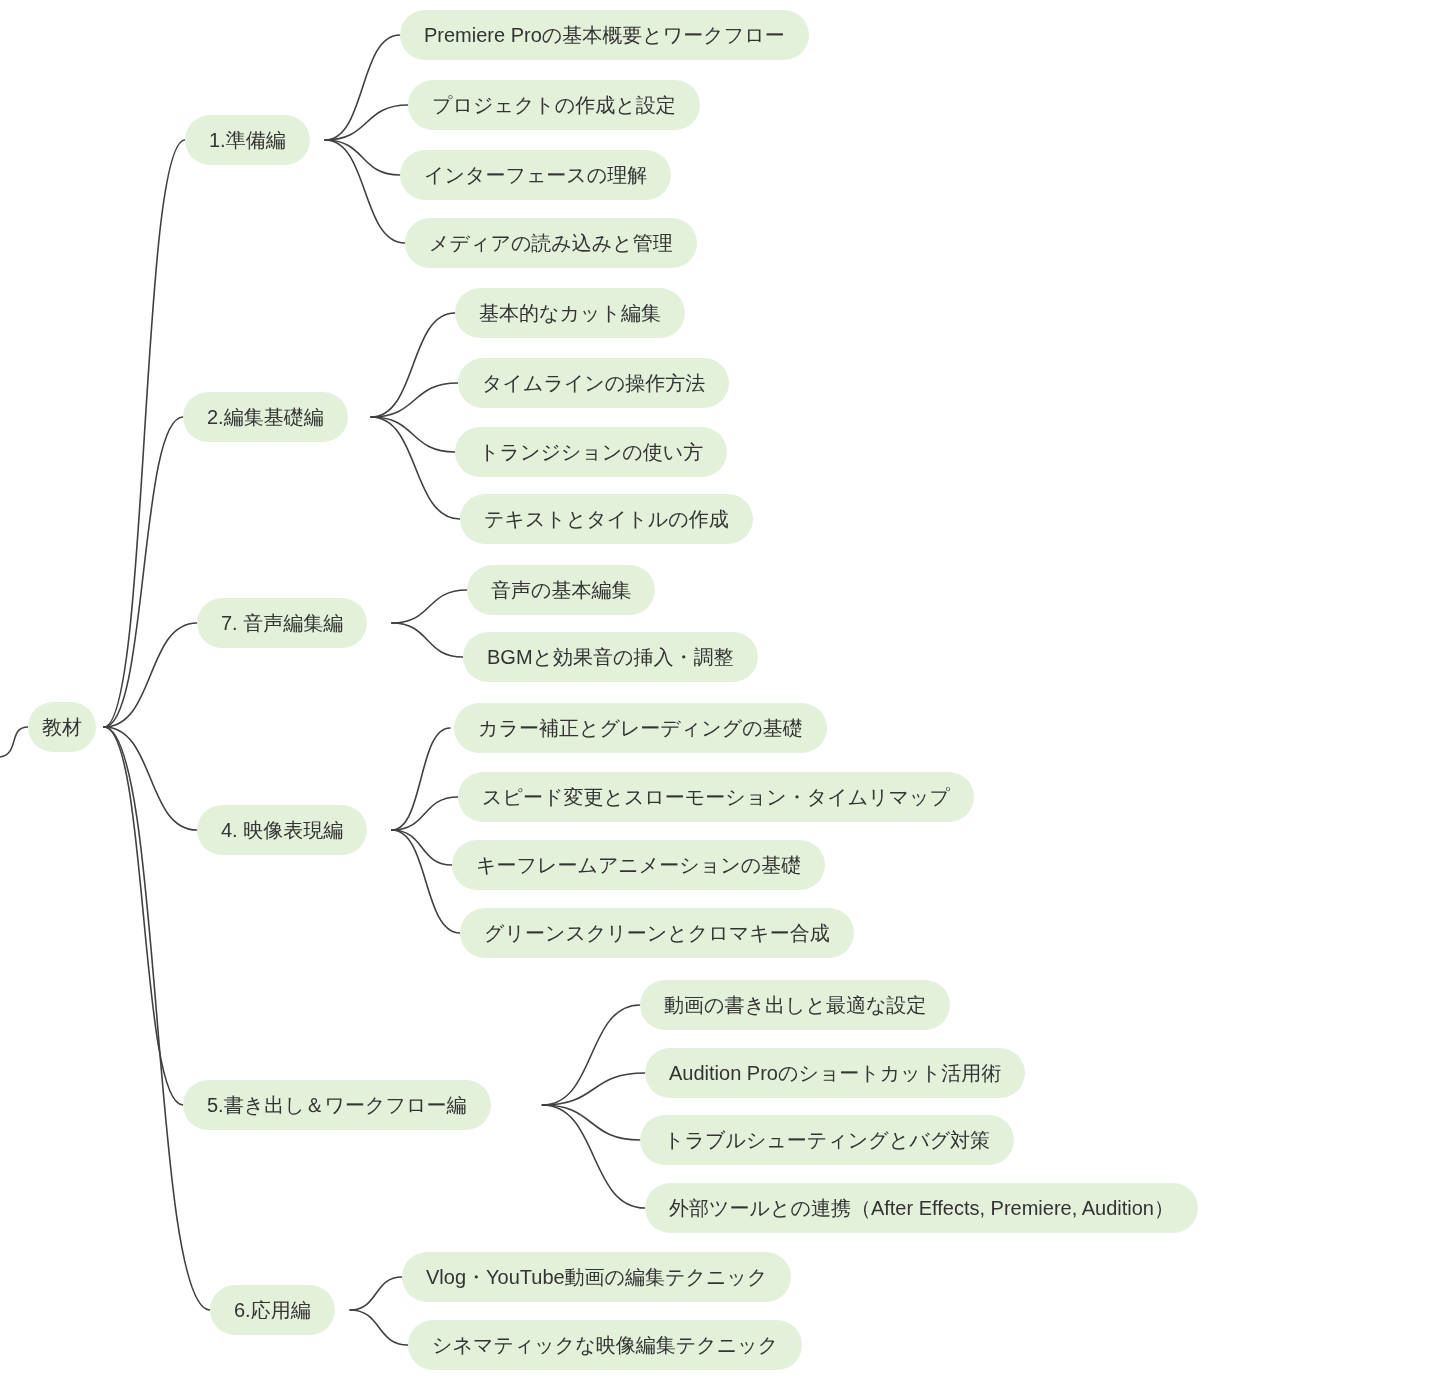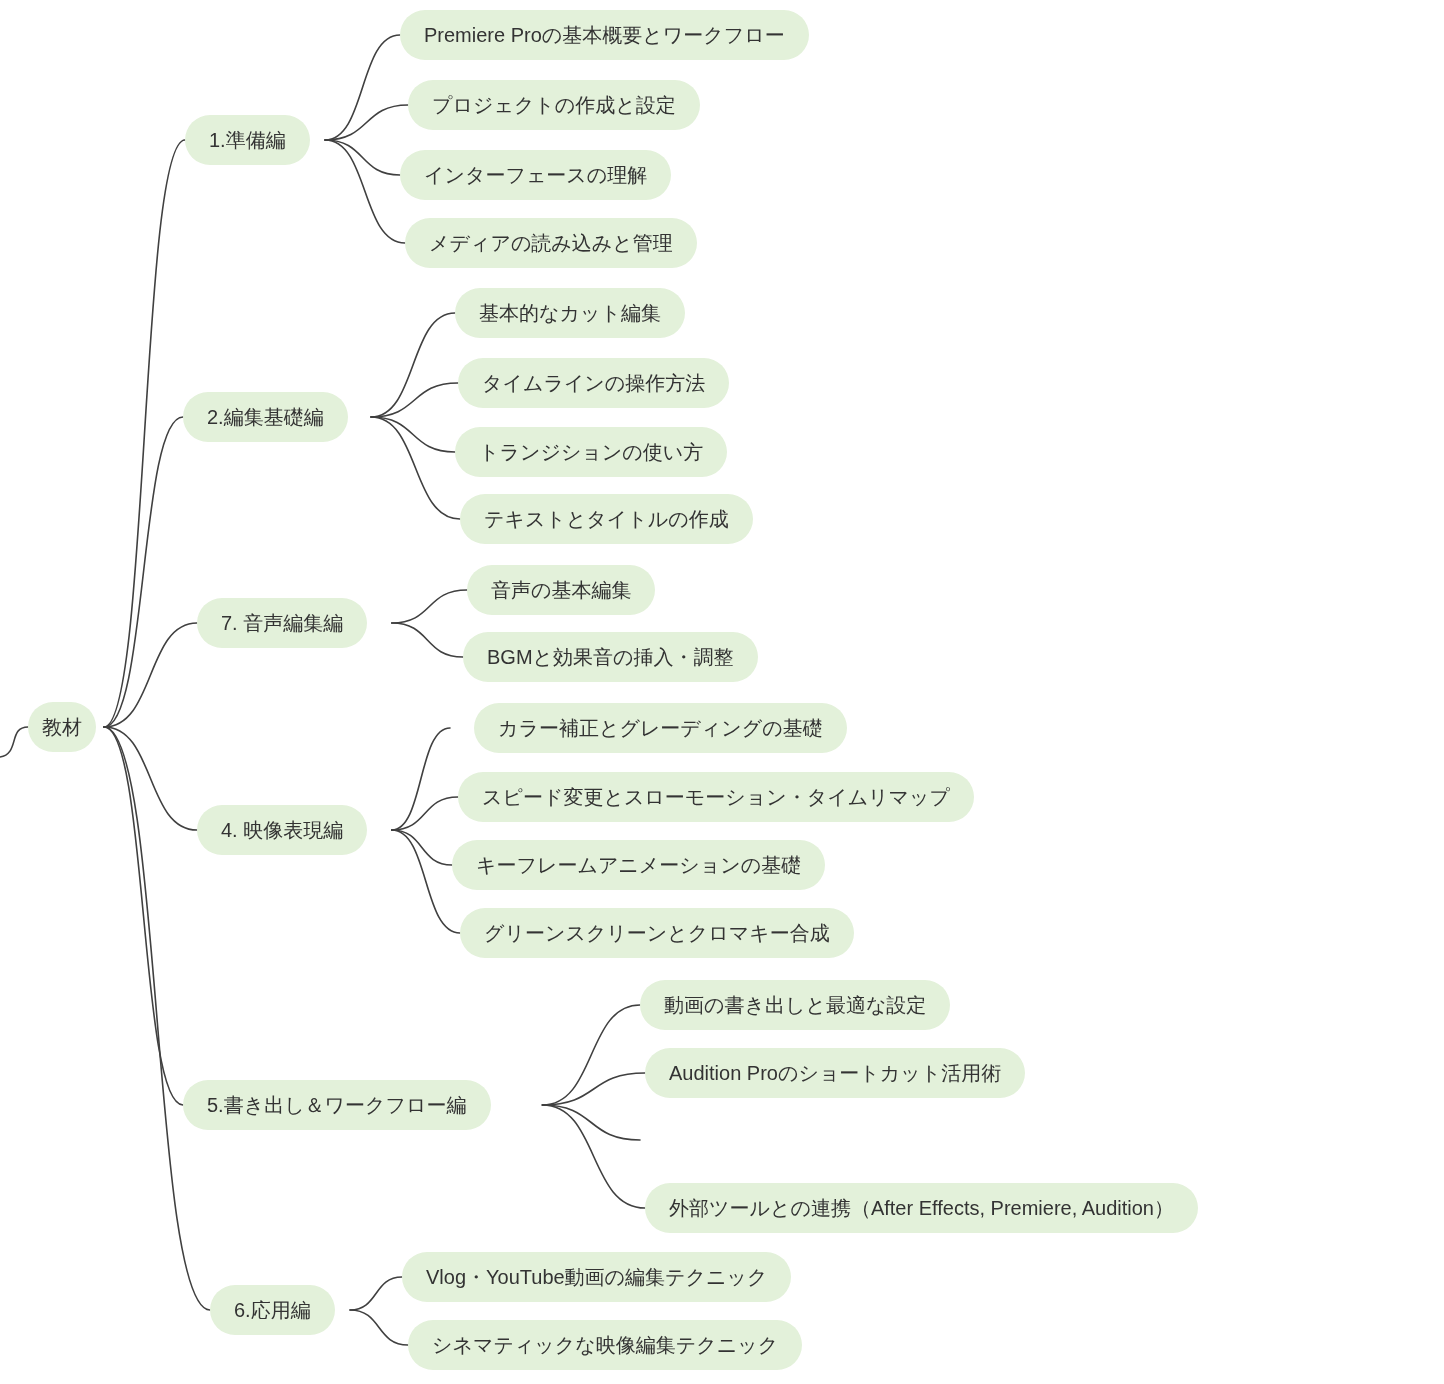--- a/index.html
+++ b/index.html
@@ -95,24 +95,25 @@
   <div class="node" id="n-b1-c0" style="left:455px;top:288px">基本的なカット編集</div>
 
   <div class="node" id="n-b0-c3" style="left:405px;top:218px">メディアの読み込みと管理</div>
   <div class="node" id="n-b1-c1" style="left:458px;top:358px">タイムラインの操作方法</div>
   <div class="node" id="n-b1-c2" style="left:455px;top:427px">トランジションの使い方</div>
   <div class="node" id="n-b1-c3" style="left:460px;top:494px">テキストとタイトルの作成</div>
 
   <div class="node" id="n-b2-c0" style="left:467px;top:565px">音声の基本編集</div>
   <div class="node" id="n-b2-c1" style="left:463px;top:632px">BGMと効果音の挿入・調整</div>
 
-  <div class="node" id="n-b3-c0" style="left:474px;top:703px">カラー補正とグレーディングの基礎</div>
+  <div class="node" id="n-b3-c0" style="left:454px;top:703px">カラー補正とグレーディングの基礎</div>
   <div class="node" id="n-b3-c1" style="left:458px;top:772px">スピード変更とスローモーション・タイムリマップ</div>
   <div class="node" id="n-b3-c2" style="left:452px;top:840px">キーフレームアニメーションの基礎</div>
   <div class="node" id="n-b3-c3" style="left:460px;top:908px">グリーンスクリーンとクロマキー合成</div>
 
   <div class="node" id="n-b4-c0" style="left:640px;top:980px">動画の書き出しと最適な設定</div>
   <div class="node" id="n-b4-c1" style="left:645px;top:1048px">Audition Proのショートカット活用術</div>
+  <div class="node" id="n-b4-c2" style="left:640px;top:1115px">トラブルシューティングとバグ対策</div>
   <div class="node" id="n-b4-c3" style="left:645px;top:1183px">外部ツールとの連携（After Effects, Premiere, Audition）</div>
 
   <div class="node" id="n-b5-c0" style="left:402px;top:1252px">Vlog・YouTube動画の編集テクニック</div>
   <div class="node" id="n-b5-c1" style="left:408px;top:1320px">シネマティックな映像編集テクニック</div>
 </div>
 
 </body></html>

